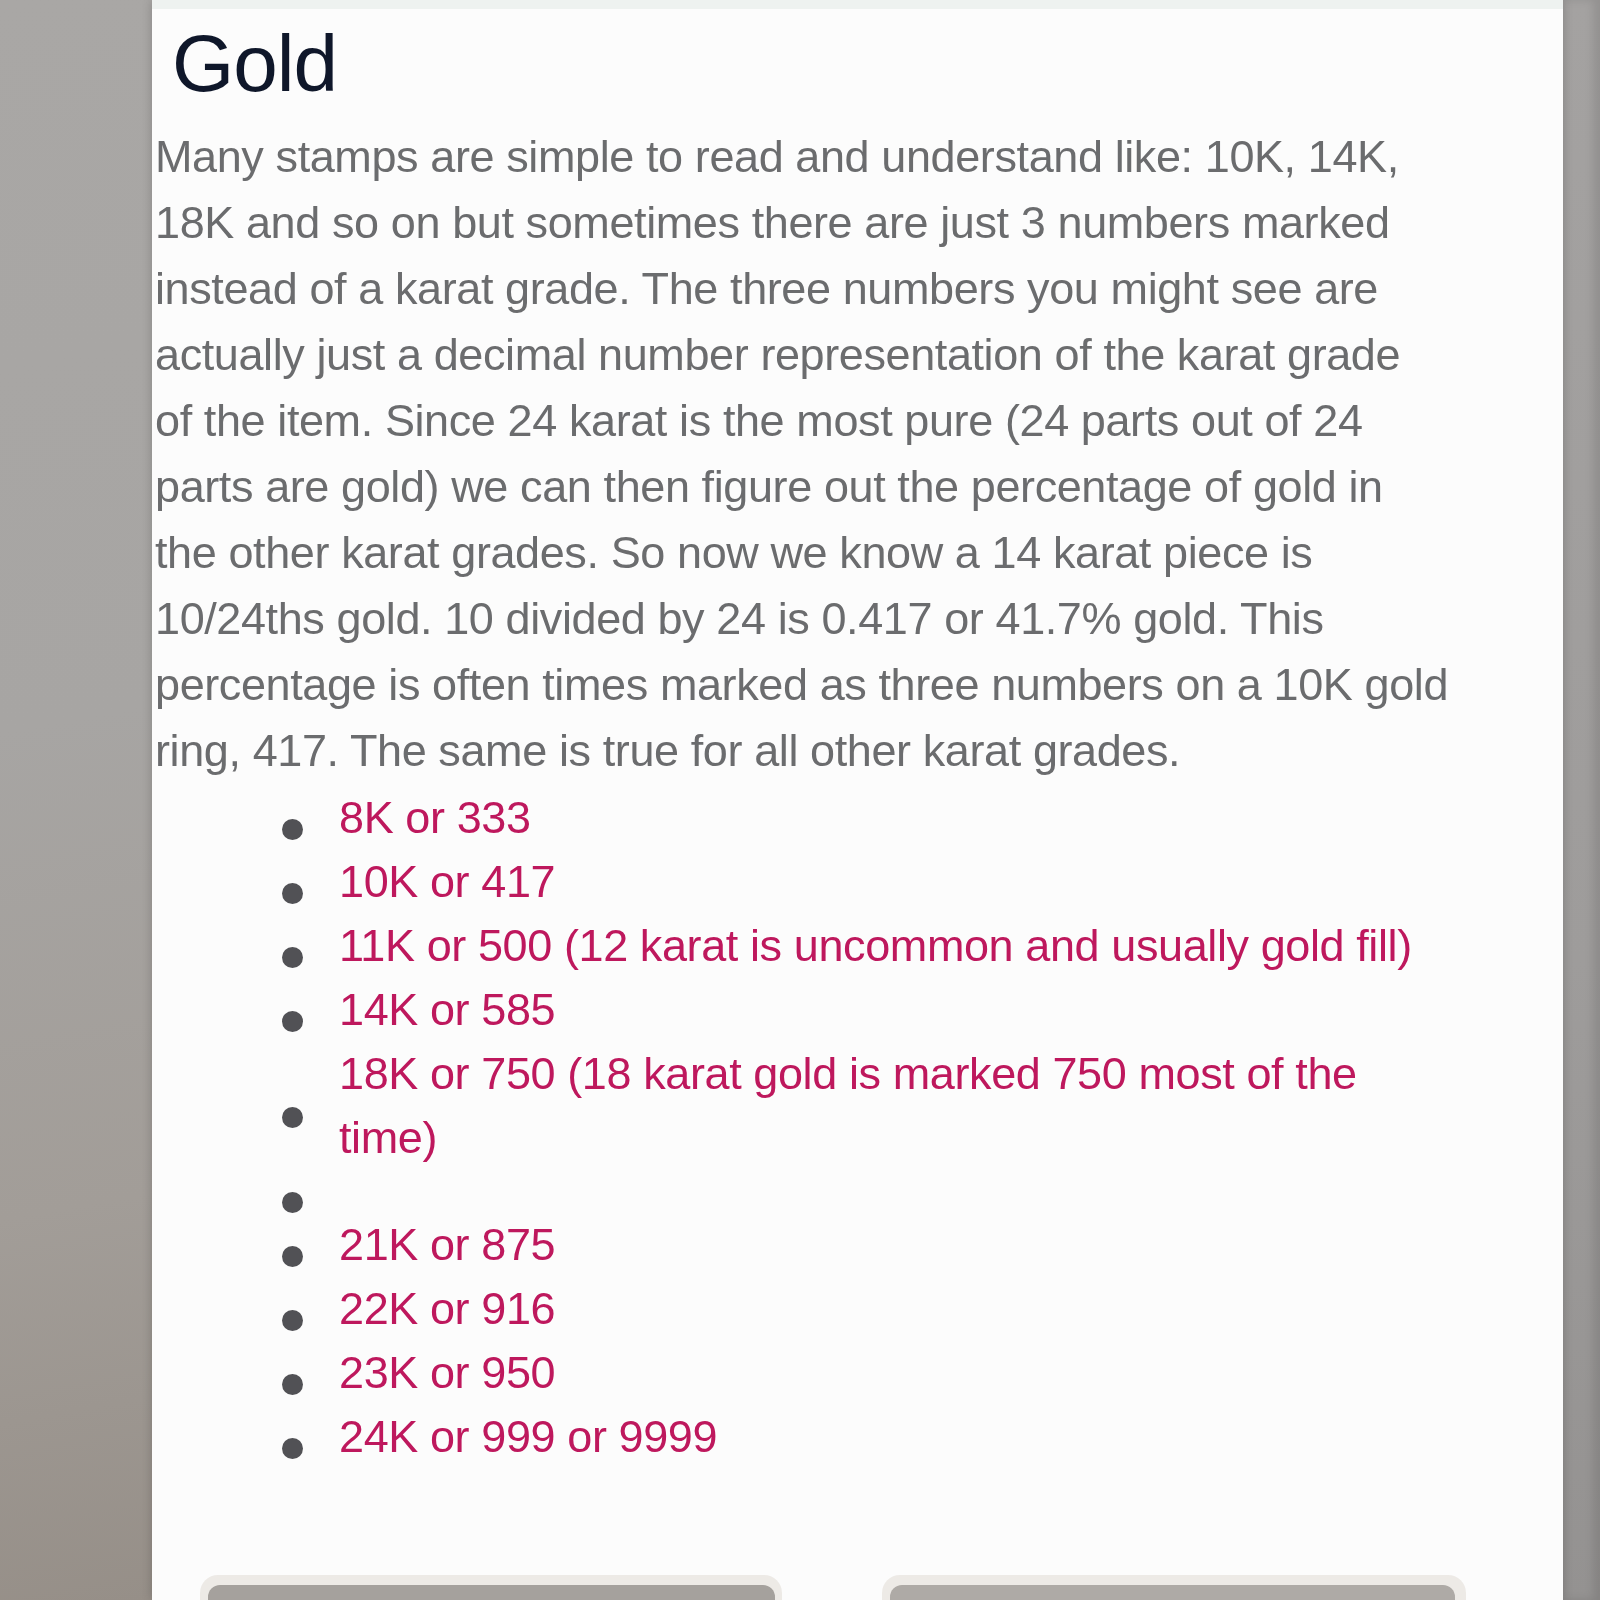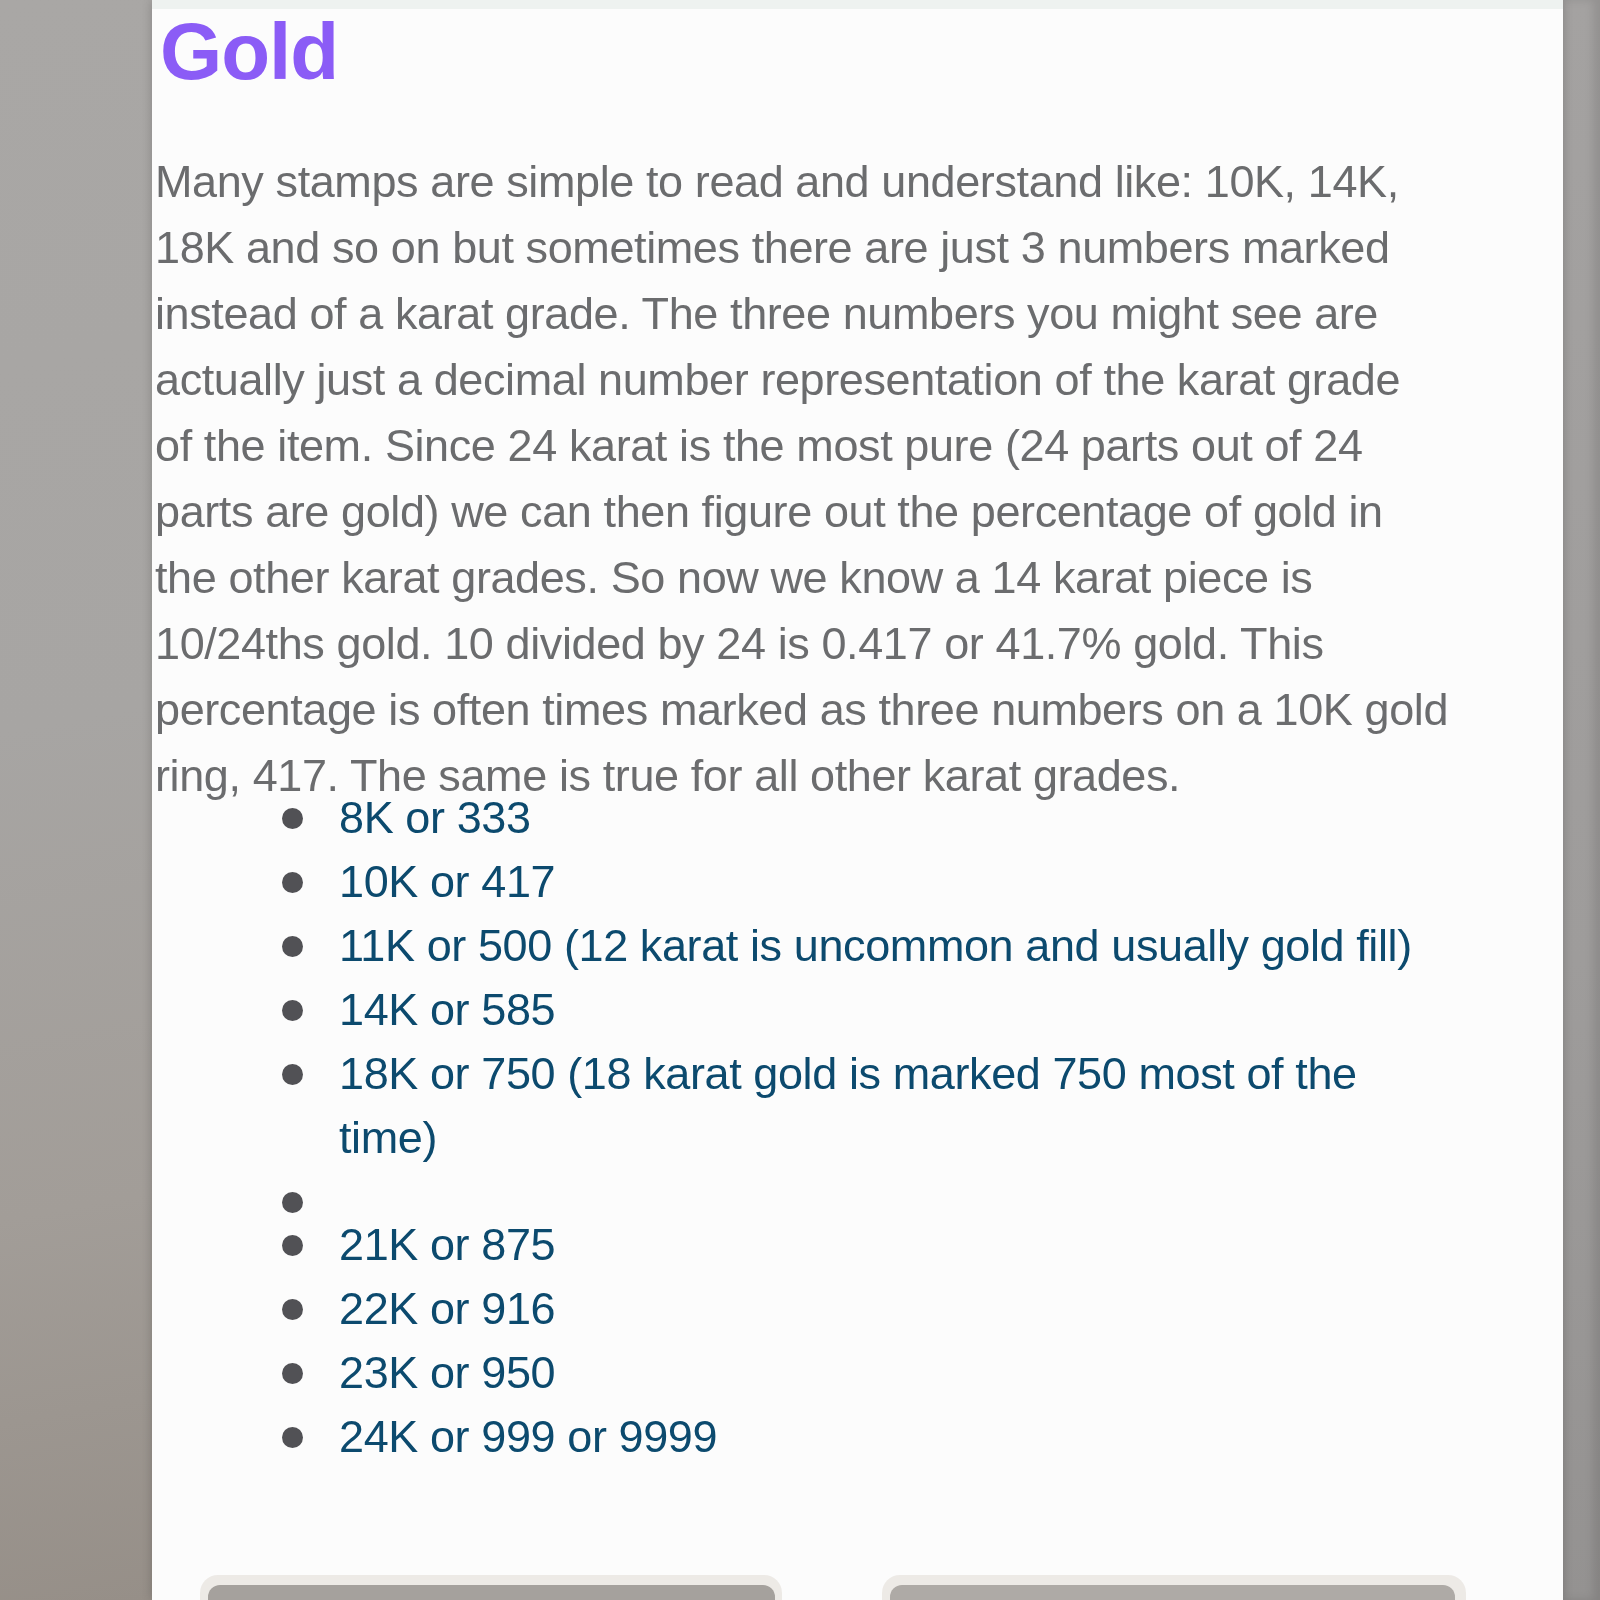--- a/index.html
+++ b/index.html
@@ -41,55 +41,54 @@
   .top-strip {
     position: absolute;
     left: 0; top: 0;
     width: 100%; height: 9px;
     background: #eef2f0;
   }
 
   .doc-title {
     position: absolute;
     left: 4px; top: 0;
-    margin: 4px;
+    margin: 16px;
     font-size: 80px;
-    font-weight: 700;
+    font-weight: 400;
     line-height: 96px;
     letter-spacing: -1px;
-    color: #8b5cf6;
+    color: #0f172a;
   }
 
   .paragraph {
     position: absolute;
     left: 3px; top: 124px;
     width: 1400px;
     color: #6b6c6e;
     font-size: 45px;
     letter-spacing: -0.4px;
-    margin-top: 25px;
   }
   .paragraph .pline {
     height: 66px;
     line-height: 66px;
     white-space: nowrap;
   }
 
   .karat-list {
     position: absolute;
     left: 0; top: 786px;
     margin: 0;
     padding: 0 0 0 130px;
     list-style: none;
     width: 1270px;
   }
   .karat-list li {
     display: flex;
-    align-items: flex-start;
-    color: #0c4a6e;
+    align-items: center;
+    color: #be185d;
     font-size: 45px;
     line-height: 64px;
     letter-spacing: -0.4px;
   }
   .bullet {
     flex: 0 0 auto;
     width: 21px; height: 21px;
     margin: 22px 36px 0 0;
     border-radius: 50%;
     background: #515155;

